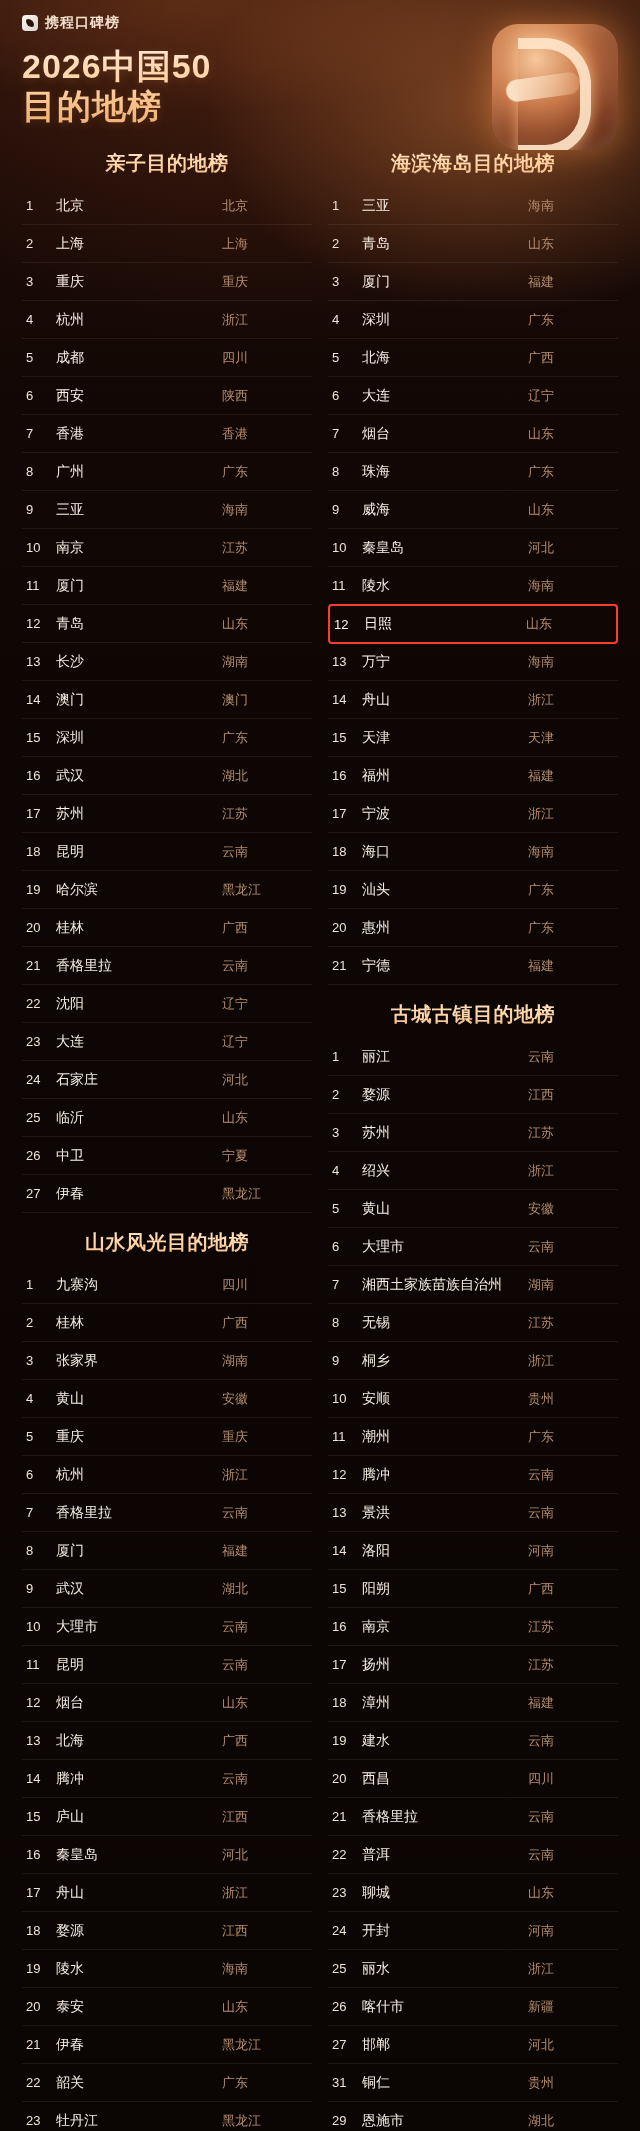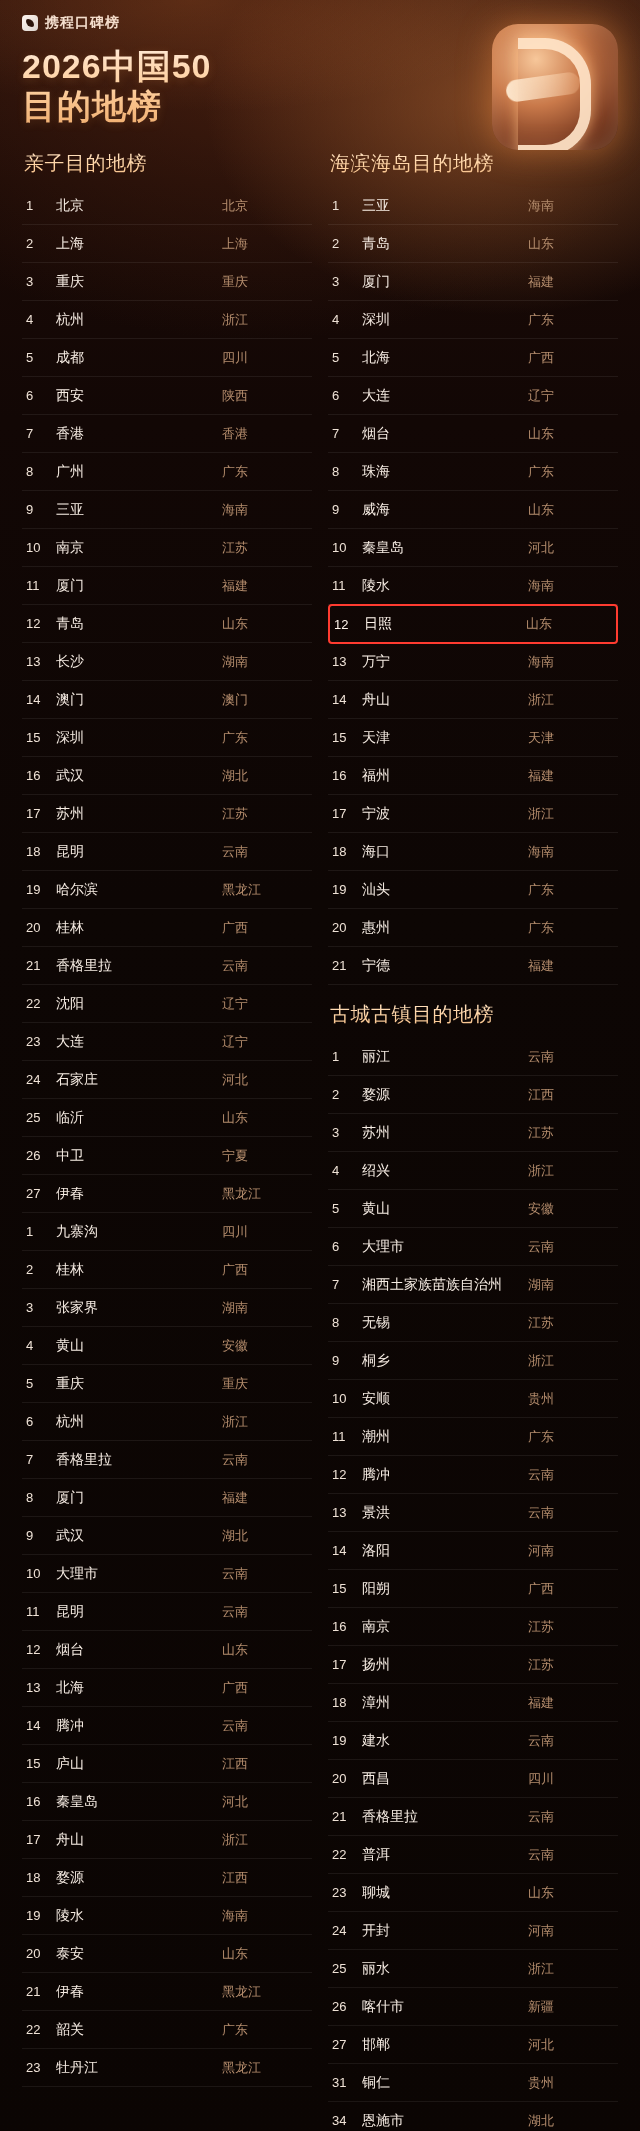--- a/index.html
+++ b/index.html
@@ -71,24 +71,25 @@
     border-radius: 12px;
     transform: rotate(-8deg);
     filter: blur(0.3px);
   }
   
   .columns {
     display: flex; gap: 0; padding: 4px 14px 26px 14px;
   }
   .col { width: 50%; padding: 0 8px; }
   .section-title {
-    font-size: 20px; font-weight: normal; letter-spacing: 0.5px;
+    font-size: 20px; font-weight: bold; letter-spacing: 0.5px;
     background: linear-gradient(180deg,#fff3e6 0%, #ffd3a2 60%, #eda96d 100%);
     -webkit-background-clip: text; background-clip: text; color: transparent;
     padding: 16px 2px 10px 2px;
+    text-align: center;
   }
   .rows { display: block; }
   .row {
     display: flex; align-items: center;
     height: 38px;
     border-bottom: 1px solid rgba(255,255,255,0.07);
     padding: 0 4px;
     position: relative;
   }
   .rank {
@@ -261,20 +262,21 @@
             <span class="rank">26</span>
             <span class="name">中卫</span>
             <span class="province">宁夏</span>
           </div>
           <div class="row">
             <span class="rank">27</span>
             <span class="name">伊春</span>
             <span class="province">黑龙江</span>
           </div>
         </div>
+        <div class="section-title">山水风光目的地榜</div>
         <div class="rows">
           <div class="row">
             <span class="rank">1</span>
             <span class="name">九寨沟</span>
             <span class="province">四川</span>
           </div>
           <div class="row">
             <span class="rank">2</span>
             <span class="name">桂林</span>
             <span class="province">广西</span>
@@ -631,21 +633,21 @@
             <span class="rank">27</span>
             <span class="name">邯郸</span>
             <span class="province">河北</span>
           </div>
           <div class="row">
             <span class="rank">31</span>
             <span class="name">铜仁</span>
             <span class="province">贵州</span>
           </div>
           <div class="row">
-            <span class="rank">34</span>
+            <span class="rank">29</span>
             <span class="name">恩施市</span>
             <span class="province">湖北</span>
           </div>
         </div>
       </div>
   </div>
 
 </div>
 
 </body></html>

